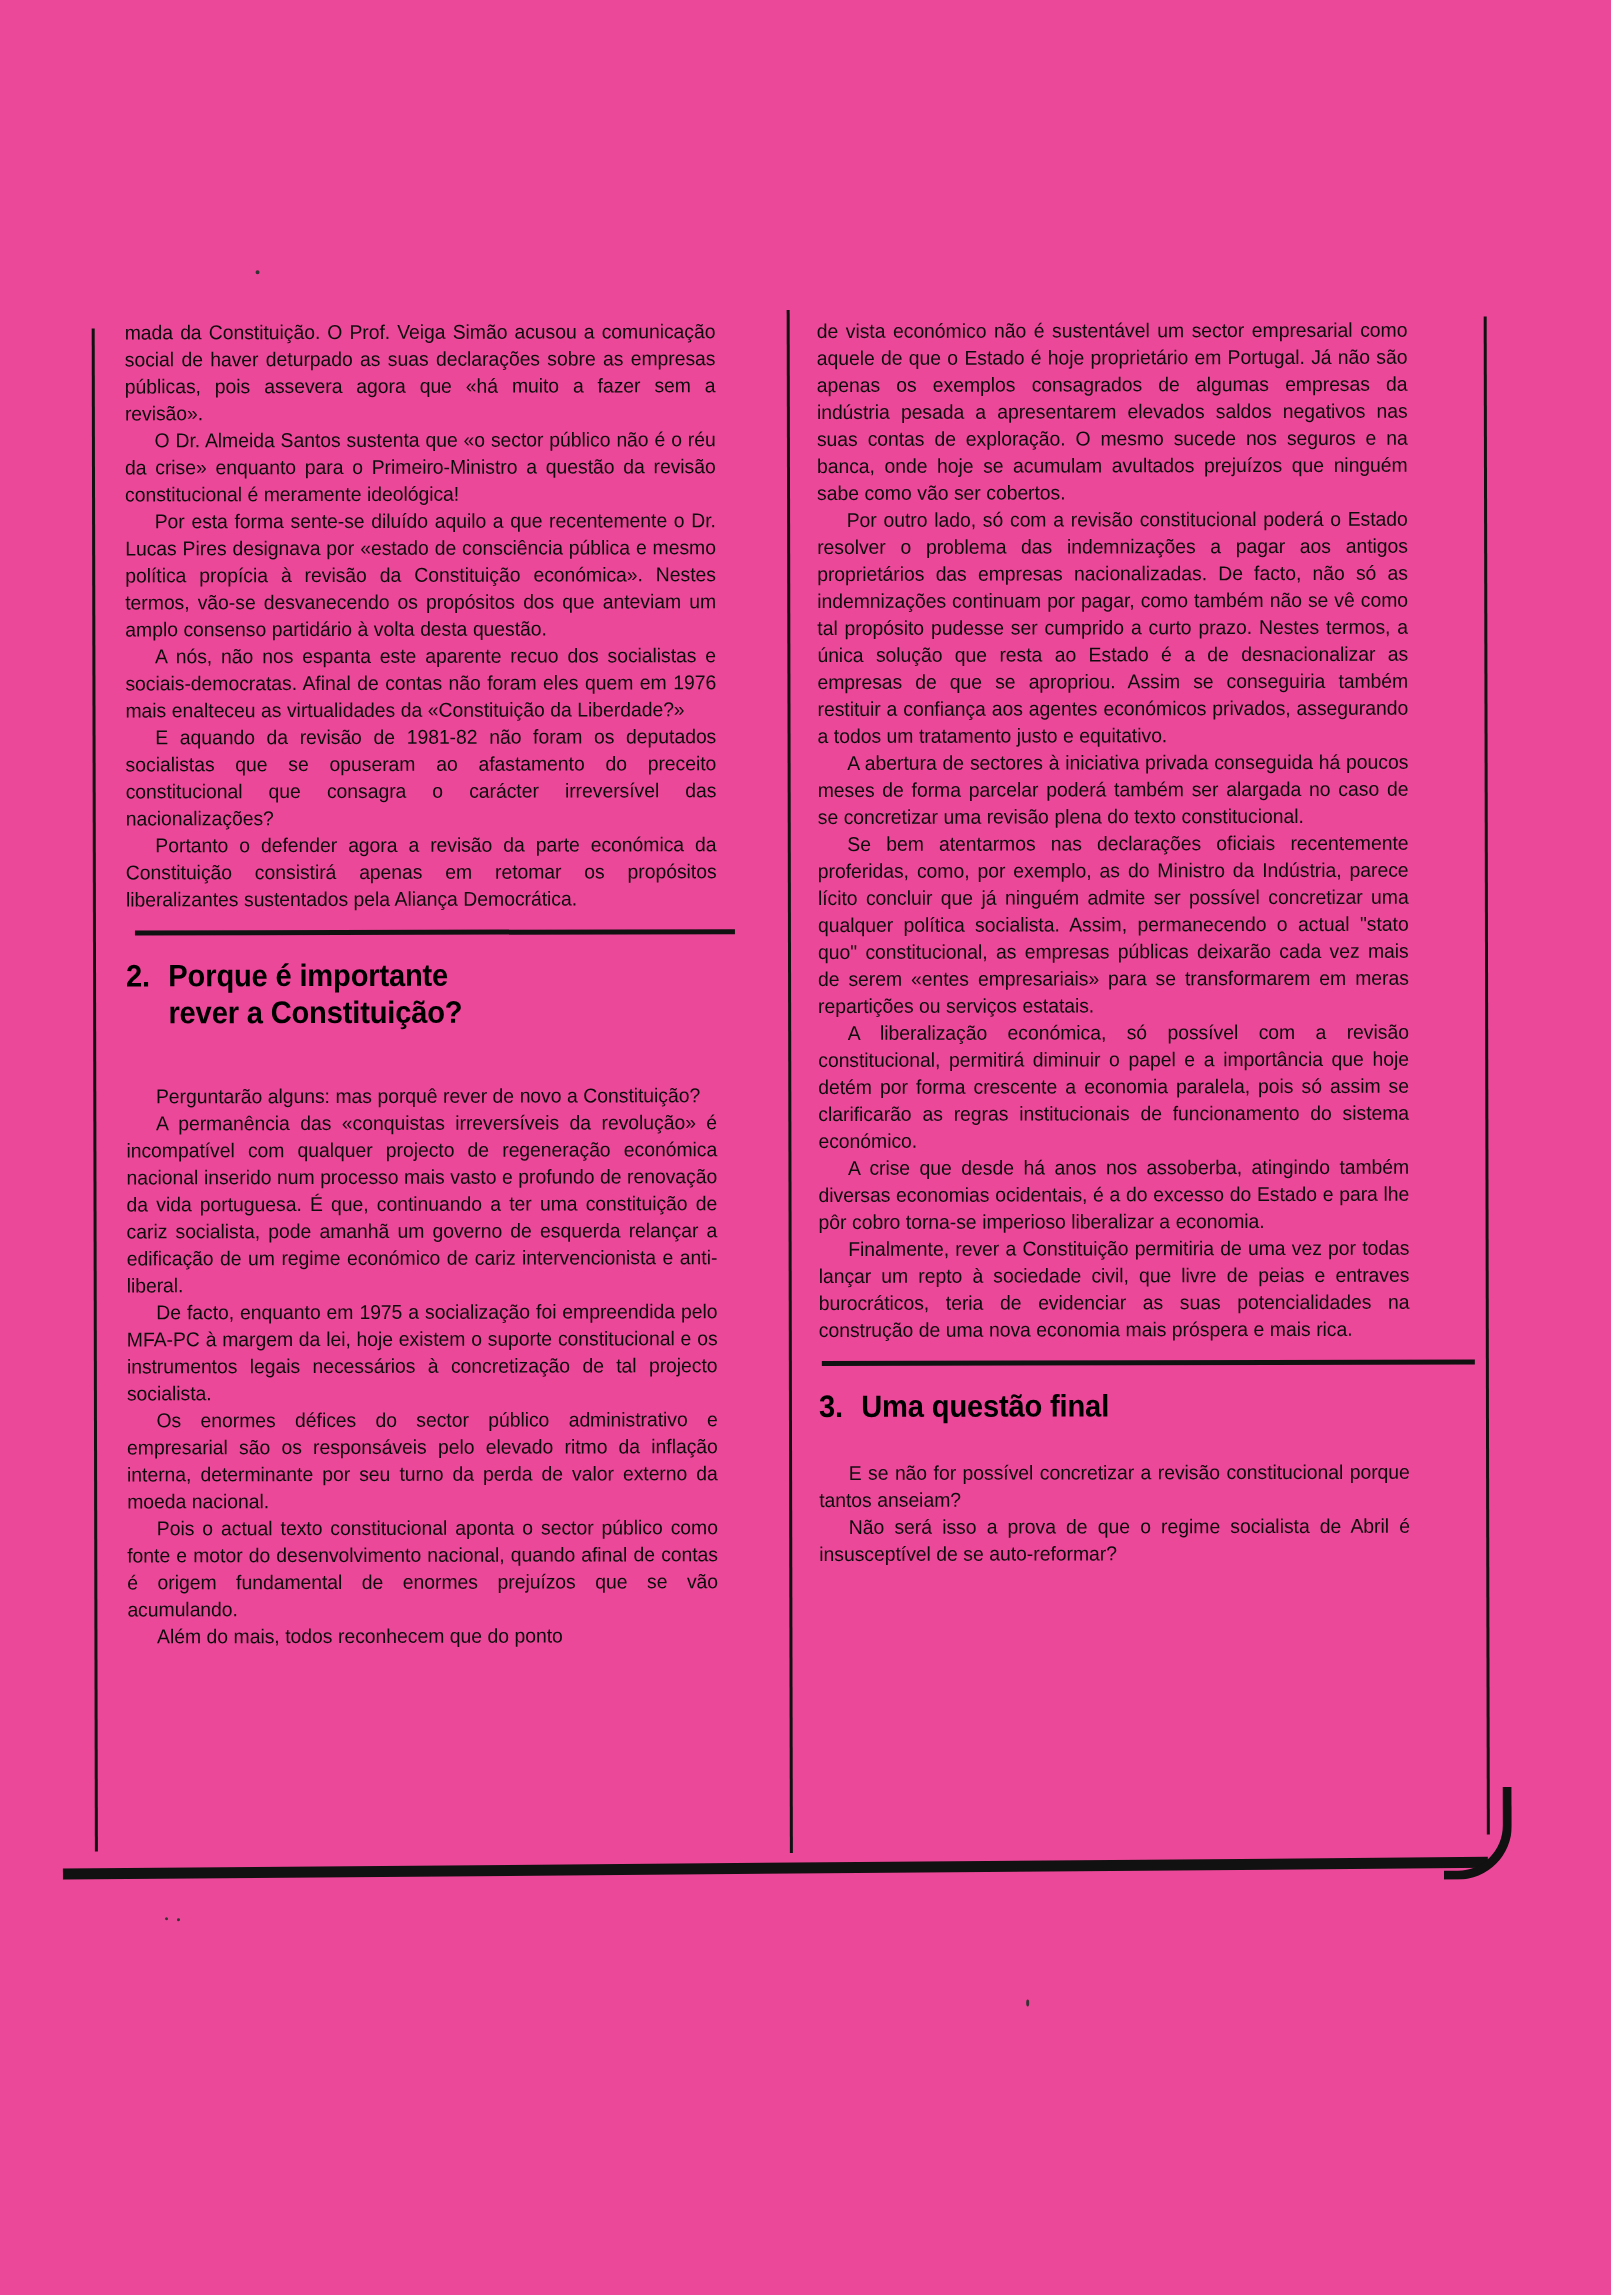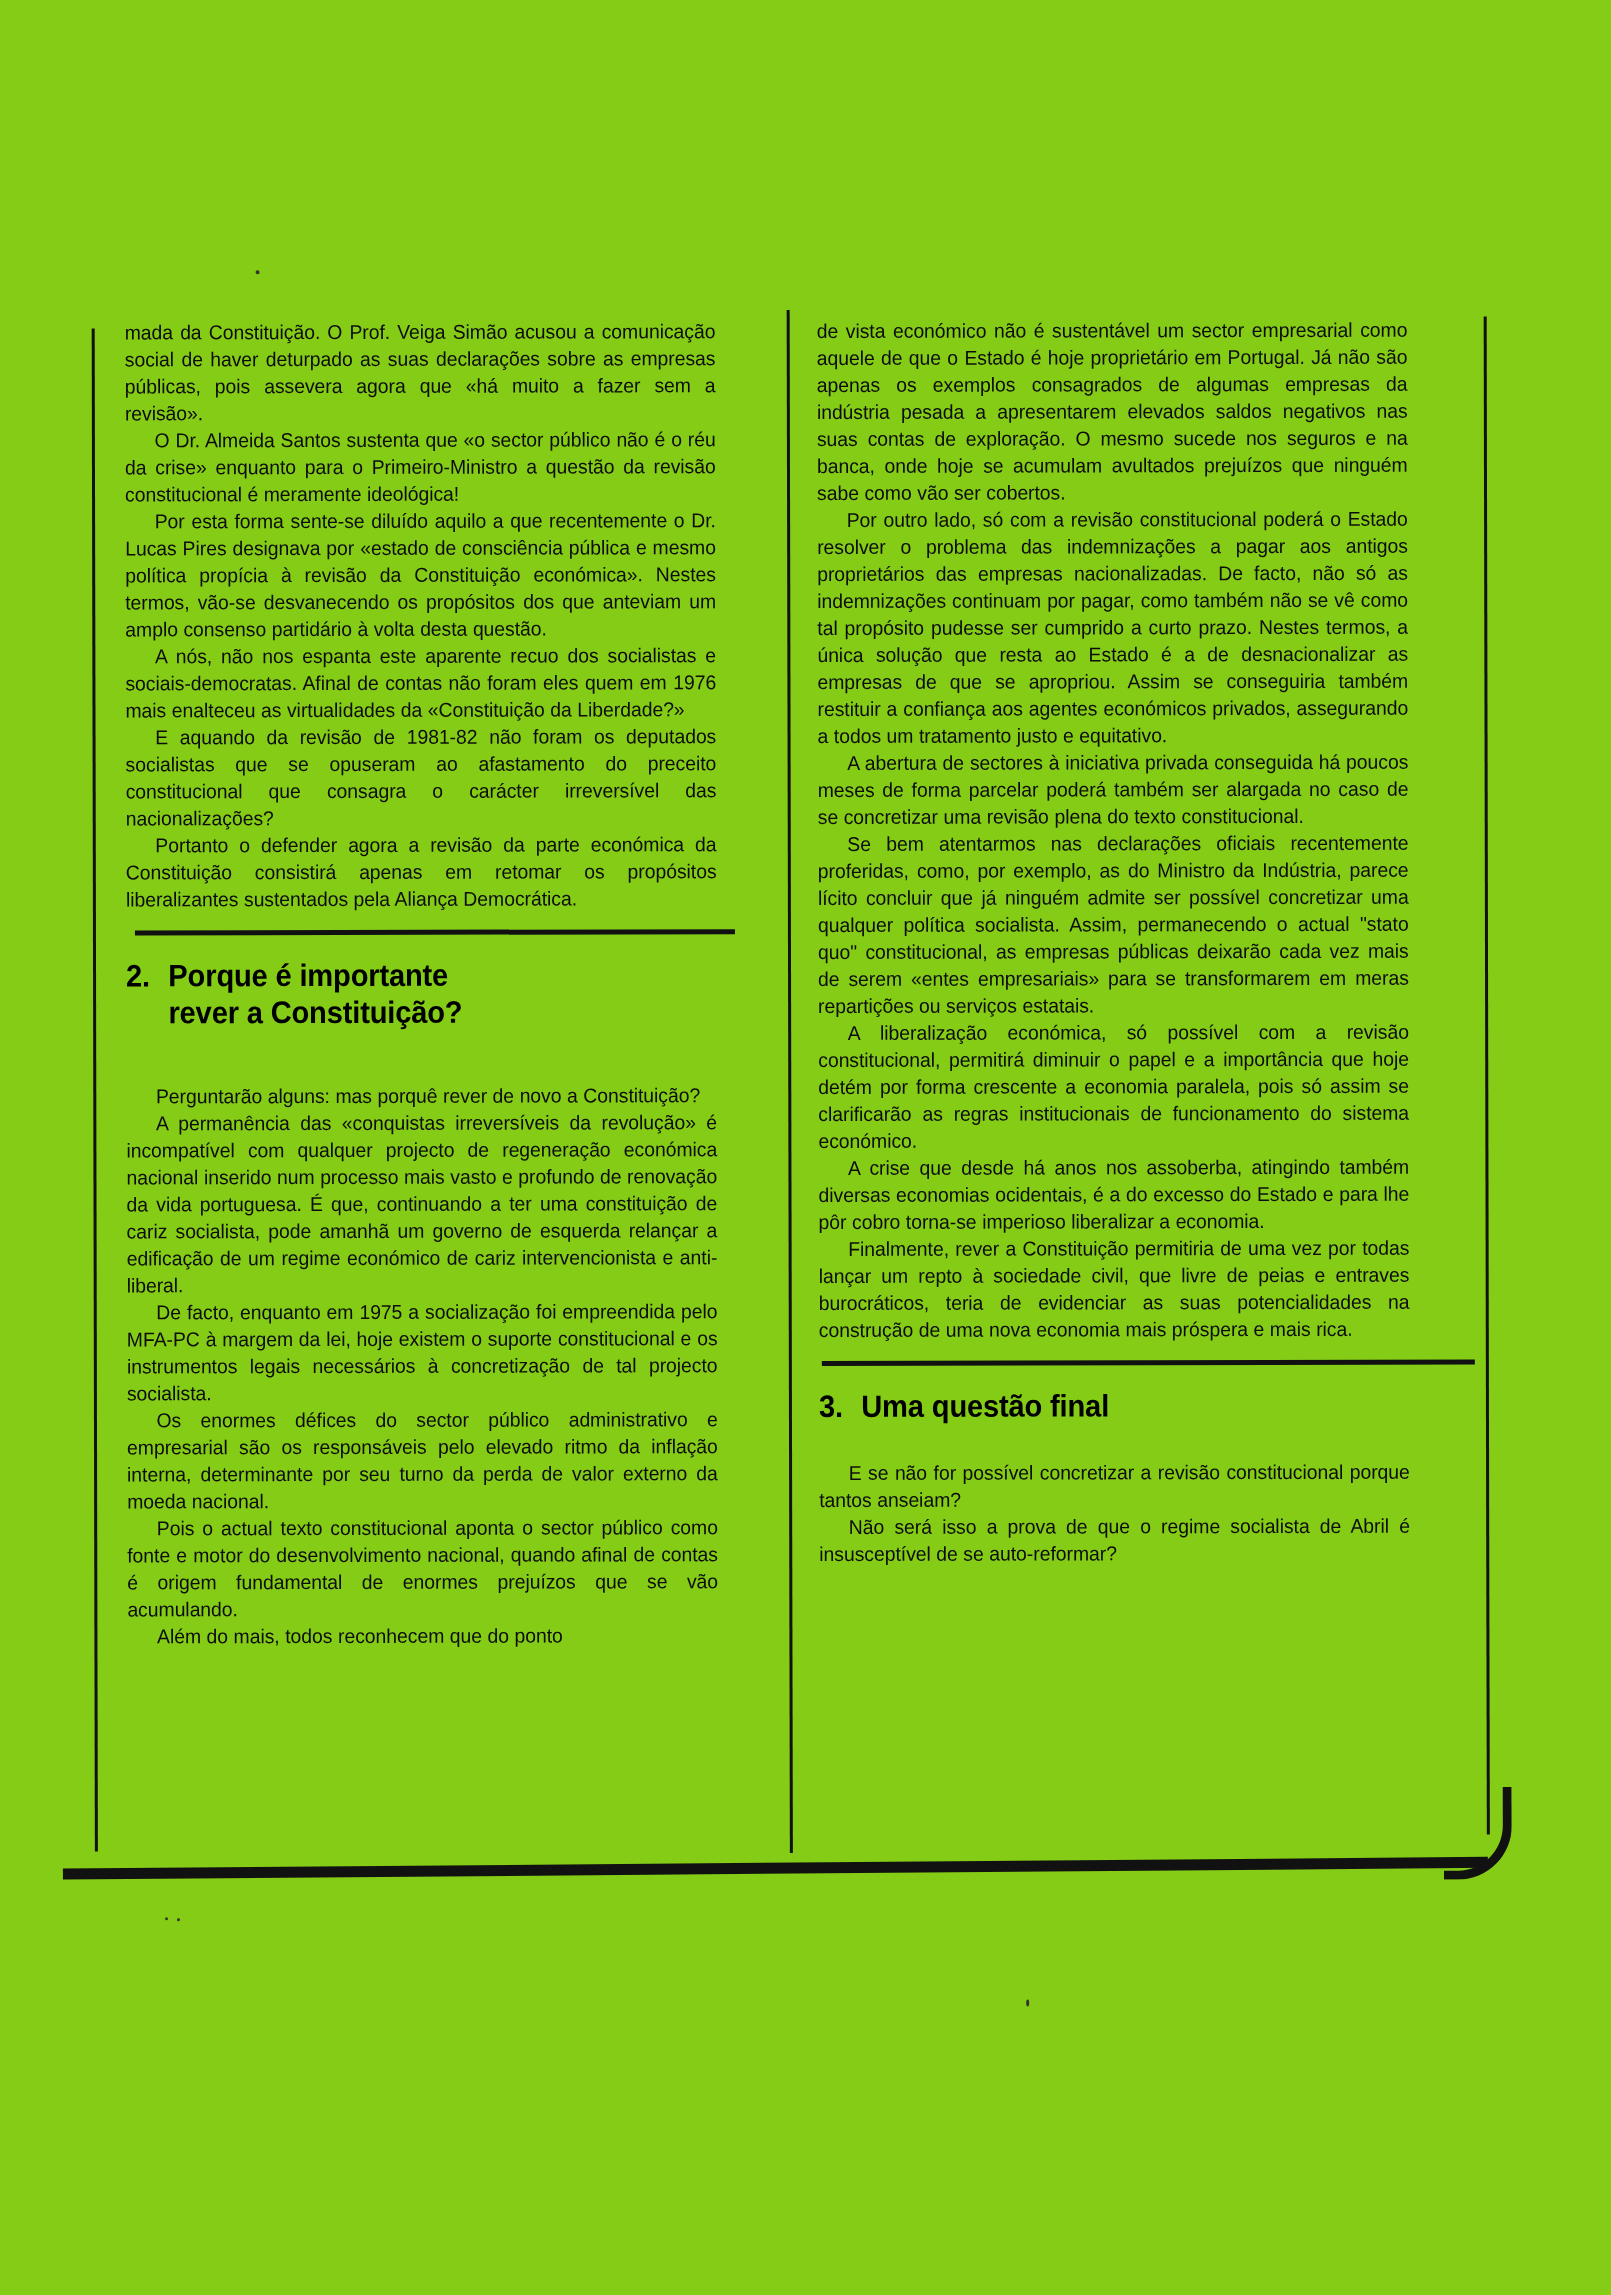--- a/index.html
+++ b/index.html
@@ -7,21 +7,21 @@
     padding: 0;
     background: #ffffff;
   }
   body {
     font-family: "Liberation Sans", sans-serif;
   }
   #page {
     position: relative;
     width: 1612px;
     height: 2295px;
-    background: #84cc16;
+    background: #ec4899;
     overflow: hidden;
   }
 
   
   .rule-left-border {
     position: absolute;
     left: 91px;
     top: 327px;
     width: 2.5px;
     height: 1523px;

